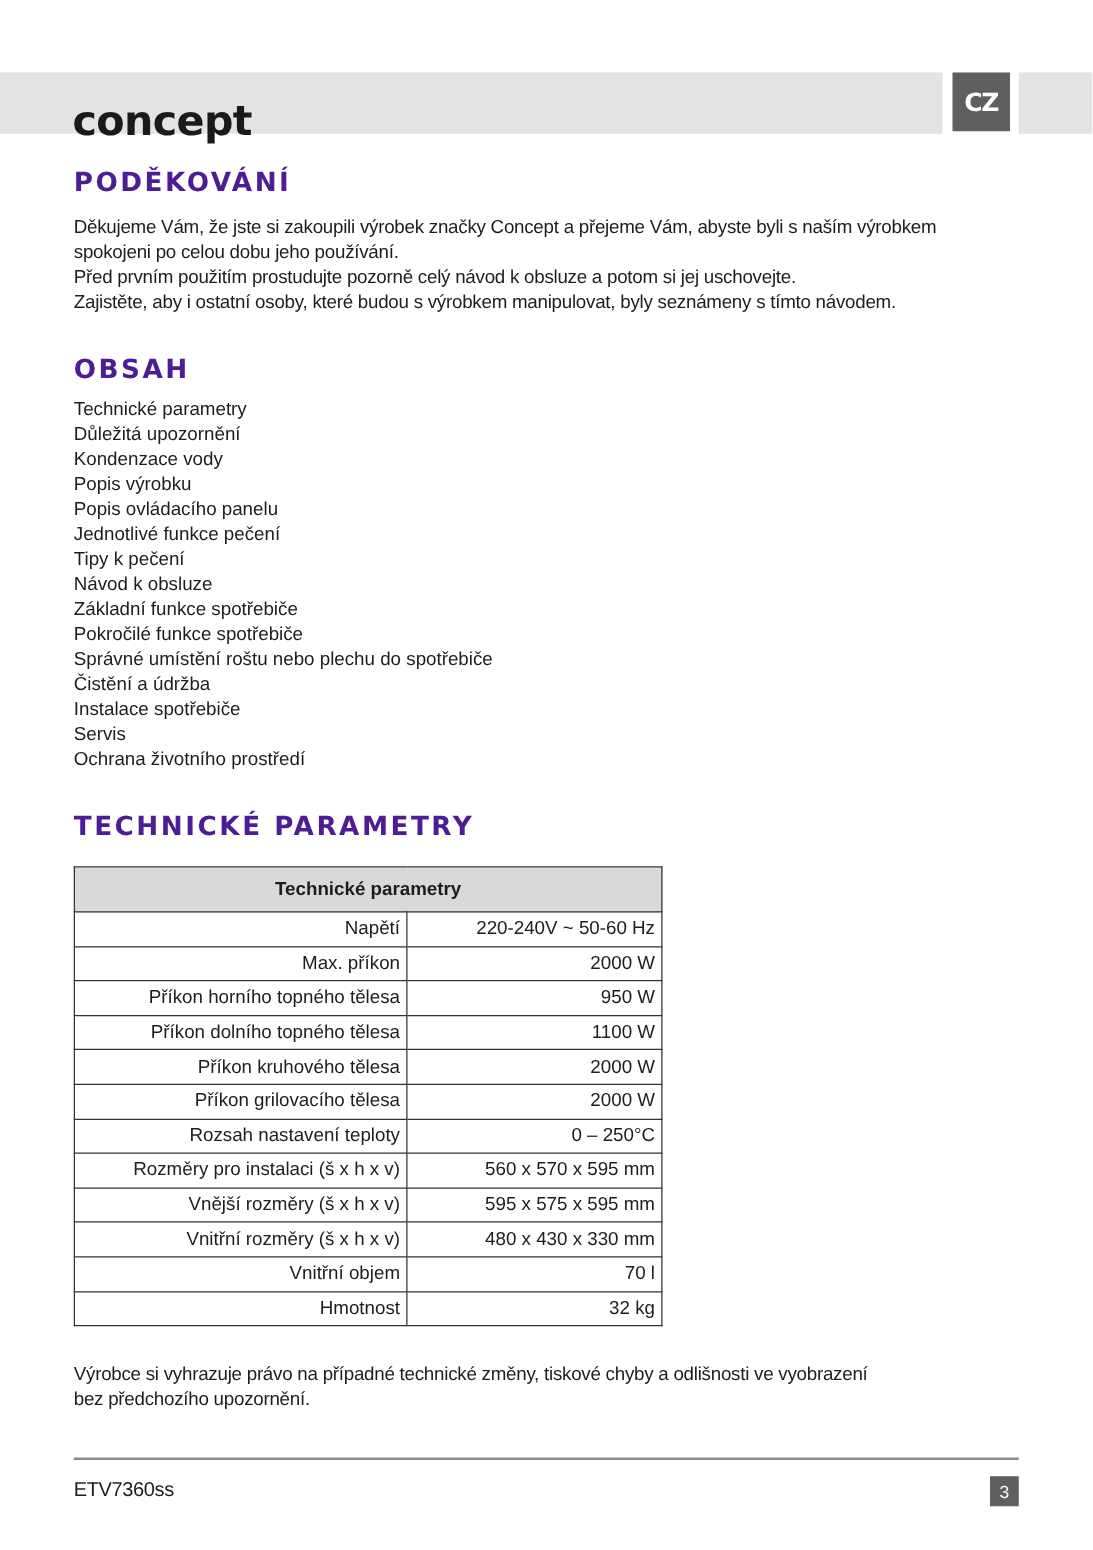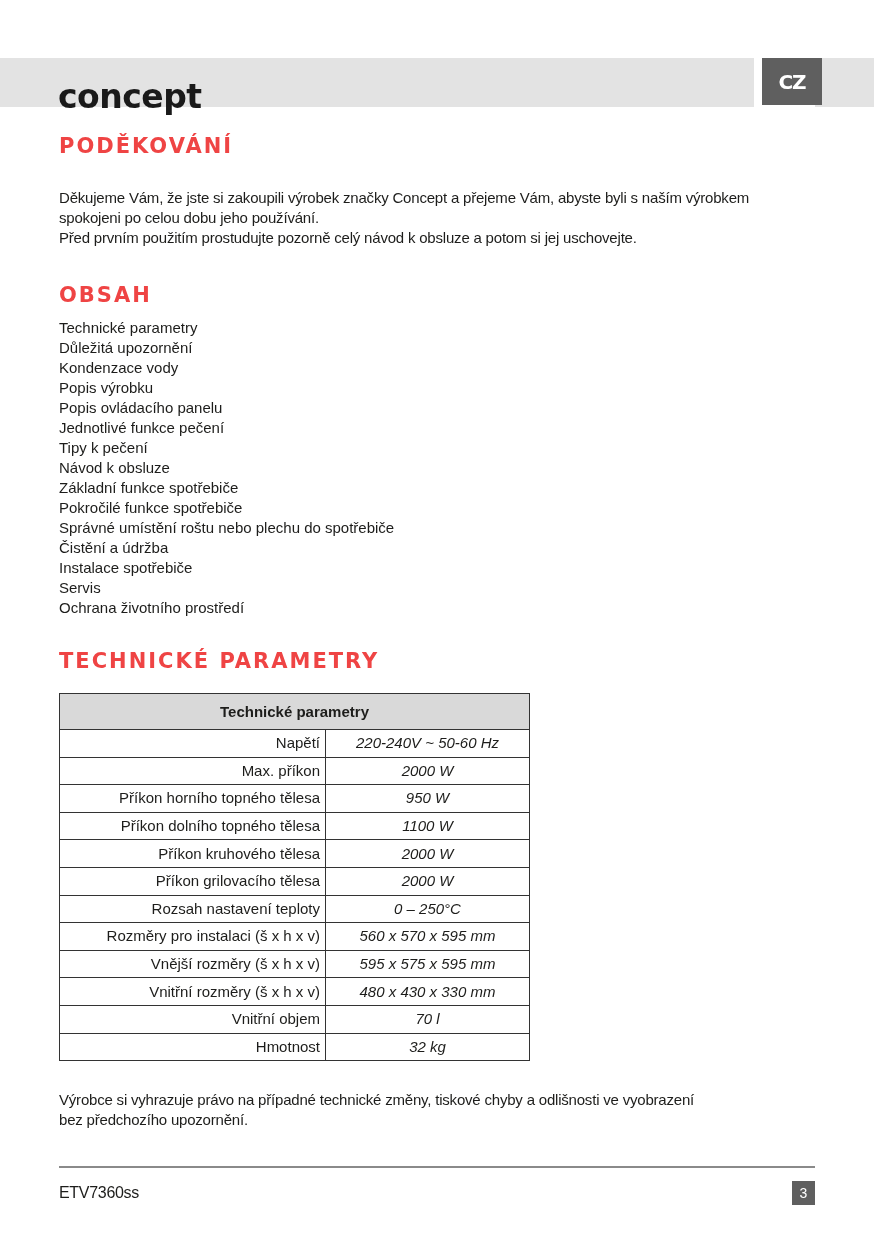--- a/index.html
+++ b/index.html
@@ -2,53 +2,54 @@
 <html><head>
 <meta charset="utf-8">
 <style>
   * { box-sizing: border-box; margin: 0; padding: 0; }
   html, body { width: 874px; height: 1240px; background: #ffffff; }
   body { position: relative; font-family: "Liberation Sans", sans-serif; color: #1d1d1b; overflow: hidden; }
 
   .header-bar { position: absolute; left: 0; top: 58px; width: 754px; height: 49px; background: #e3e3e3; }
   .header-bar-right { position: absolute; left: 815px; top: 58px; width: 59px; height: 49px; background: #e3e3e3; }
   .logo { position: absolute; left: 58px; top: 77px; font-family: "DejaVu Sans", sans-serif; font-weight: bold; font-size: 33px; letter-spacing: -0.5px; color: #1a1a1a; line-height: 40px; }
-  .lang-badge { position: absolute; left: 762px; top: 58px; width: 60px; height: 47px; background: #5f5f5f; color: #ffffff; font-family: "DejaVu Sans", sans-serif; font-weight: bold; font-size: 20px; display: flex; align-items: center; justify-content: center; letter-spacing: -1px; }
+  .lang-badge { position: absolute; left: 762px; top: 58px; width: 46px; height: 47px; background: #5f5f5f; color: #ffffff; font-family: "DejaVu Sans", sans-serif; font-weight: bold; font-size: 20px; display: flex; align-items: center; justify-content: center; letter-spacing: -1px; }
 
-  h2.section-title { position: absolute; left: 59px; font-family: "DejaVu Sans", sans-serif; font-weight: bold; font-size: 21px; letter-spacing: 2px; color: #ef4444; line-height: 26px; }
+  h2.section-title { position: absolute; left: 59px; font-family: "DejaVu Sans", sans-serif; font-weight: bold; font-size: 21px; letter-spacing: 2px; color: #4c1d95; line-height: 26px; }
 
   .para { position: absolute; left: 59px; font-size: 15px; line-height: 20px; color: #1d1d1b; letter-spacing: -0.2px; }
   .para p { white-space: nowrap; }
 
   .toc { position: absolute; left: 59px; top: 318px; list-style: none; font-size: 15px; line-height: 20px; color: #1d1d1b; }
   .toc li { white-space: nowrap; }
 
   table.spec { position: absolute; left: 59px; top: 693px; width: 471px; border-collapse: collapse; font-size: 15px; color: #1d1d1b; }
   table.spec th { background: #d9d9d9; height: 36px; border: 1.5px solid #333; font-weight: bold; font-size: 15px; text-align: center; }
   table.spec td { height: 27.6px; border: 1.5px solid #333; padding: 0 5px; line-height: 20px; }
   table.spec td.label { width: 266px; text-align: right; }
-  table.spec td.value { text-align: center; font-style: italic; }
+  table.spec td.value { text-align: right; }
 
   .footer-line { position: absolute; left: 59px; top: 1166px; width: 756px; height: 1.5px; background: #8a8a8a; }
   .model { position: absolute; left: 59px; top: 1184px; font-size: 16px; line-height: 18px; color: #1d1d1b; letter-spacing: -0.3px; }
   .page-badge { position: absolute; left: 792px; top: 1181px; width: 23px; height: 24px; background: #5f5f5f; color: #ffffff; font-size: 14px; display: flex; align-items: center; justify-content: center; }
 </style>
 </head>
 <body>
 
 <div class="header-bar"></div>
 <div class="header-bar-right"></div>
 <div class="logo">concept</div>
 <div class="lang-badge">CZ</div>
 
 <h2 class="section-title" style="top:133px;">PODĚKOVÁNÍ</h2>
-<div class="para" style="top:188px;">
+<div class="para" style="top:172px;">
   <p>Děkujeme Vám, že jste si zakoupili výrobek značky Concept a přejeme Vám, abyste byli s naším výrobkem</p>
   <p>spokojeni po celou dobu jeho používání.</p>
   <p>Před prvním použitím prostudujte pozorně celý návod k obsluze a potom si jej uschovejte.</p>
+  <p>Zajistěte, aby i ostatní osoby, které budou s výrobkem manipulovat, byly seznámeny s tímto návodem.</p>
 </div>
 
 <h2 class="section-title" style="top:282px;">OBSAH</h2>
 <ul class="toc">
   <li>Technické parametry</li>
   <li>Důležitá upozornění</li>
   <li>Kondenzace vody</li>
   <li>Popis výrobku</li>
   <li>Popis ovládacího panelu</li>
   <li>Jednotlivé funkce pečení</li>

